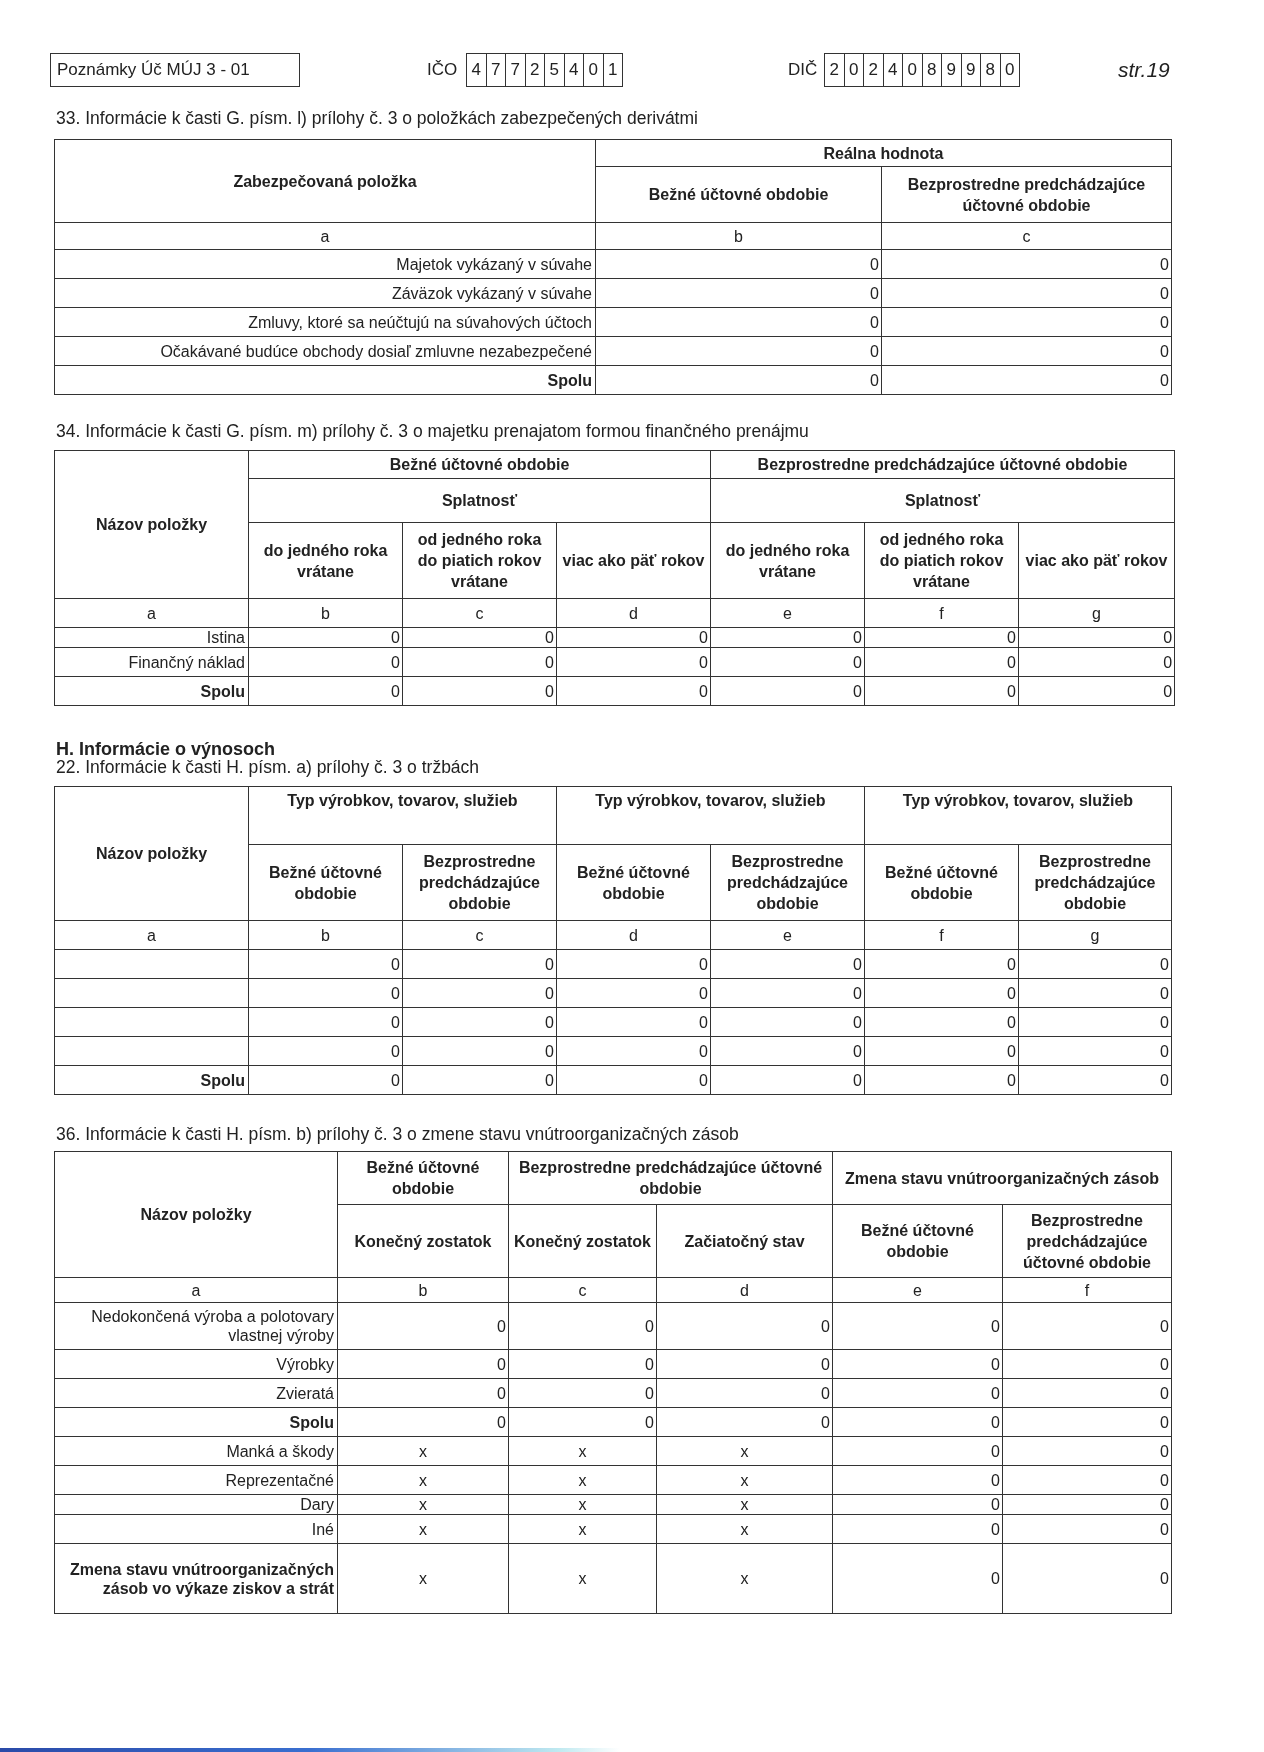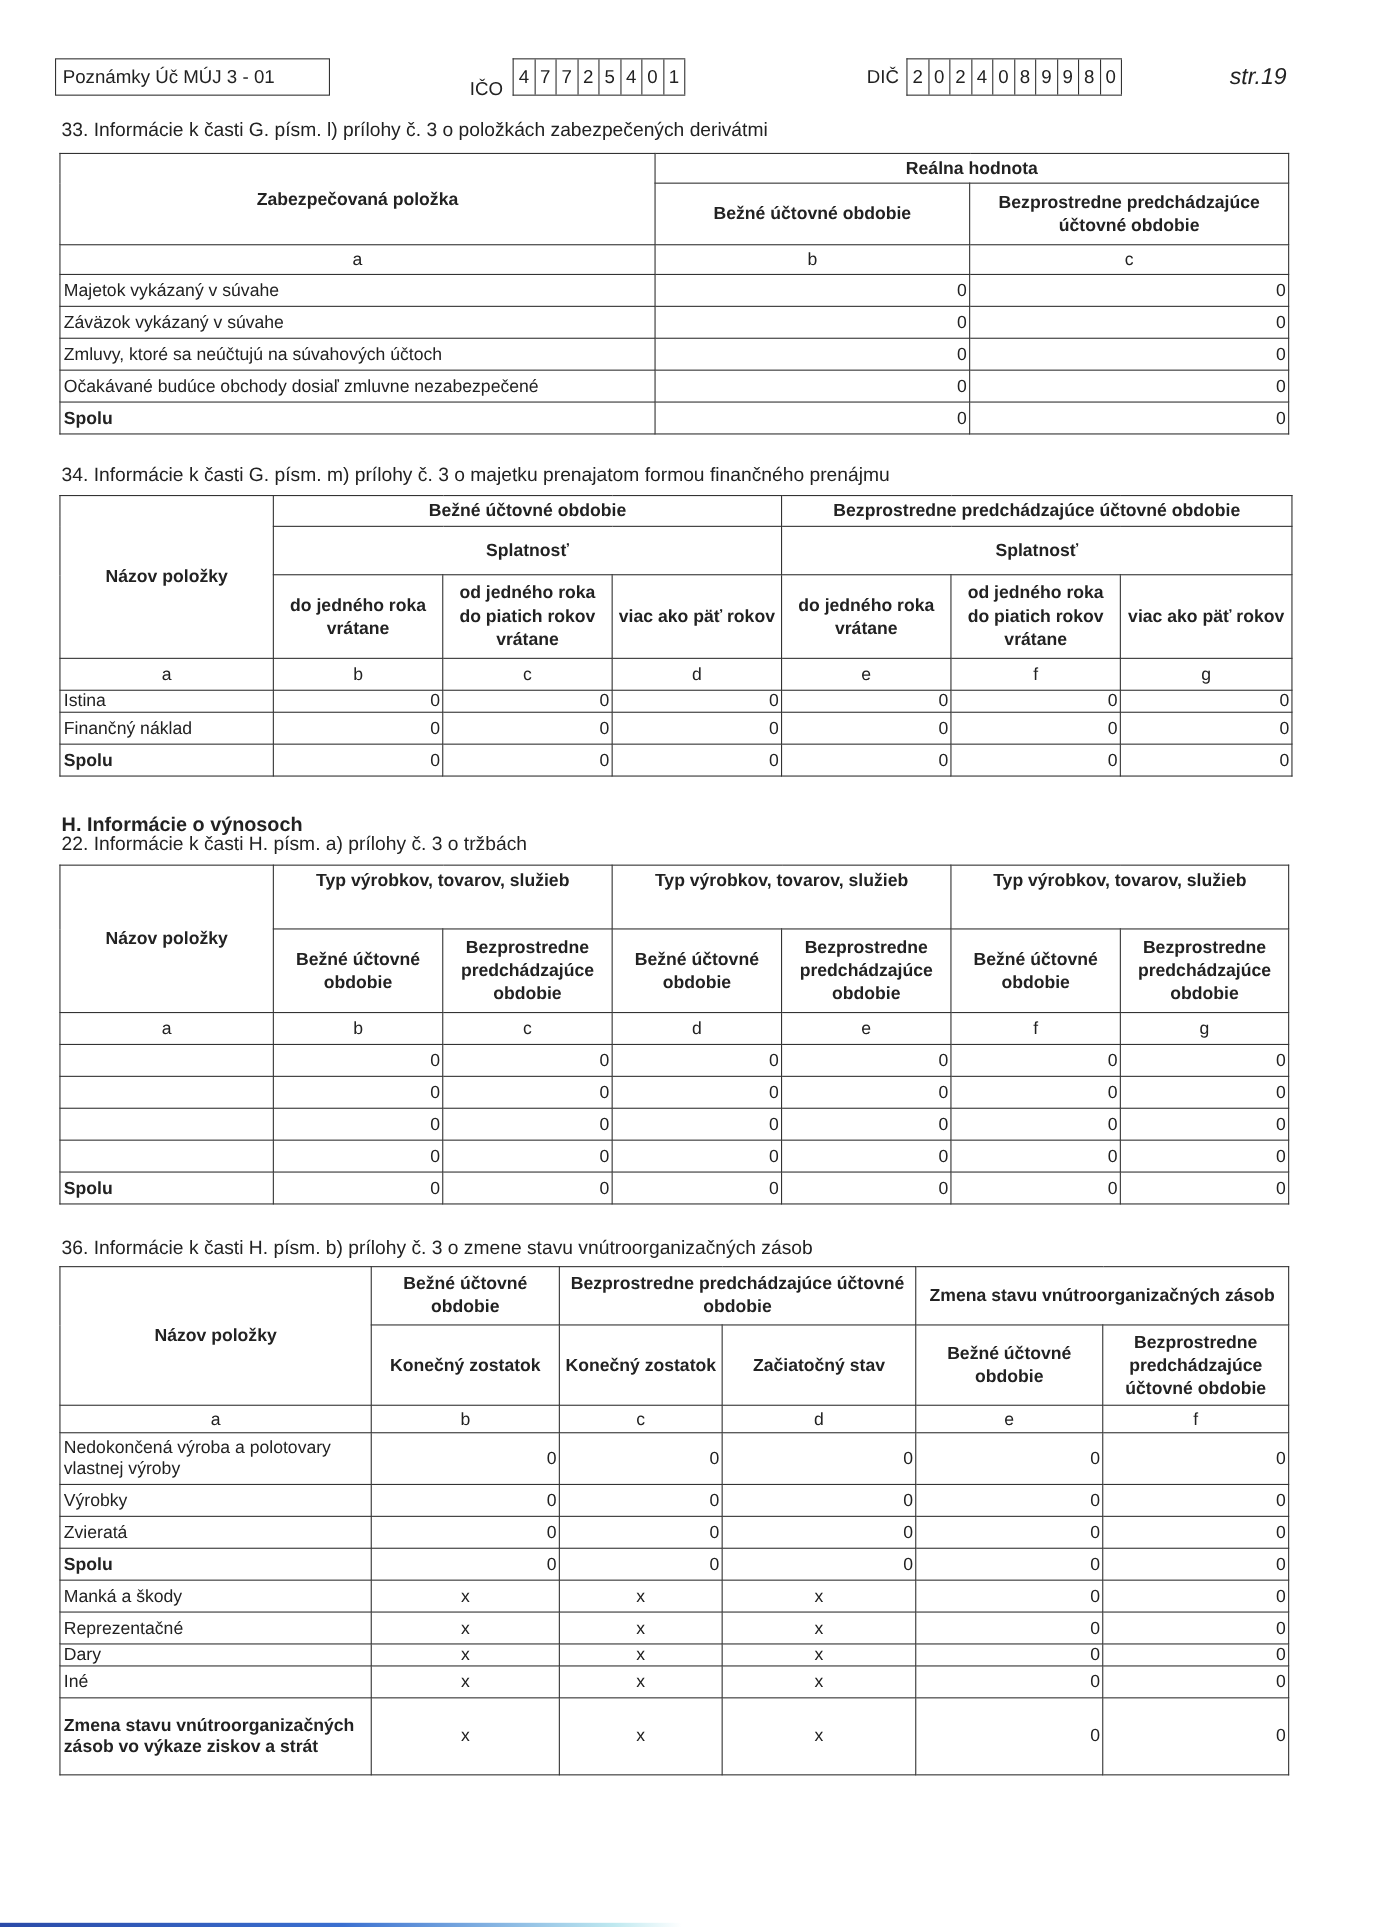--- a/index.html
+++ b/index.html
@@ -27,33 +27,33 @@
     position: absolute; border-collapse: collapse; table-layout: fixed;
     font-size: 16px; color: #222;
   }
   table.t td {
     border: 1.5px solid #333; padding: 0 3px; overflow: hidden; line-height: 19px;
   }
   table.t td.h { font-weight: bold; text-align: center; line-height: 21px; }
   table.t td.l { text-align: center; }
   table.t td.n { text-align: right; padding-right: 2px; }
   table.t td.x { text-align: center; }
-  table.t td.lbl { text-align: left; margin-top: 18px; }
+  table.t td.lbl { text-align: right; margin-top: 18px; }
   table.t td.b { font-weight: bold; }
   .bottom-stripe {
     left: 0; bottom: 0; width: 620px; height: 4px;
     background: linear-gradient(90deg, #2a4aa8, #3a6fd0 50%, #bfe9f0 90%, rgba(255,255,255,0));
   }
 </style>
 </head>
 <body>
 
 <div class="abs hdr-title">Poznámky Úč MÚJ 3 - 01</div>
 
-<div class="abs hdr-label" style="left:427px;top:53px;margin-top:11px;">IČO</div>
+<div class="abs hdr-label" style="left:427px;top:53px;">IČO</div>
 <div class="abs boxes" style="left:466px;top:53px;">
   <span>4</span>
   <span>7</span>
   <span>7</span>
   <span>2</span>
   <span>5</span>
   <span>4</span>
   <span>0</span>
   <span>1</span>
 </div>

